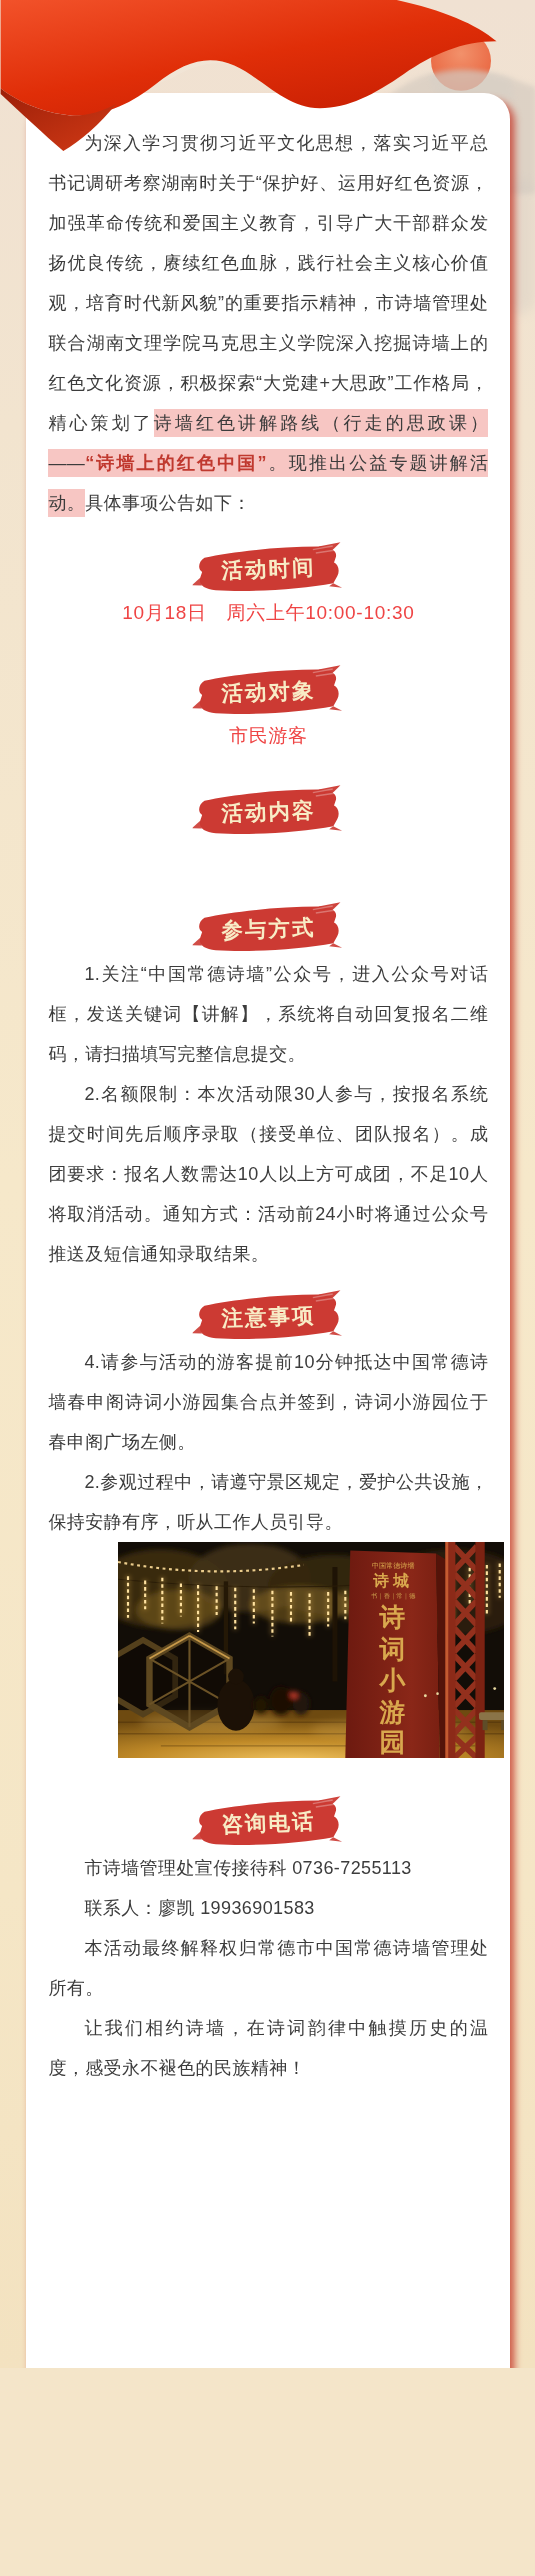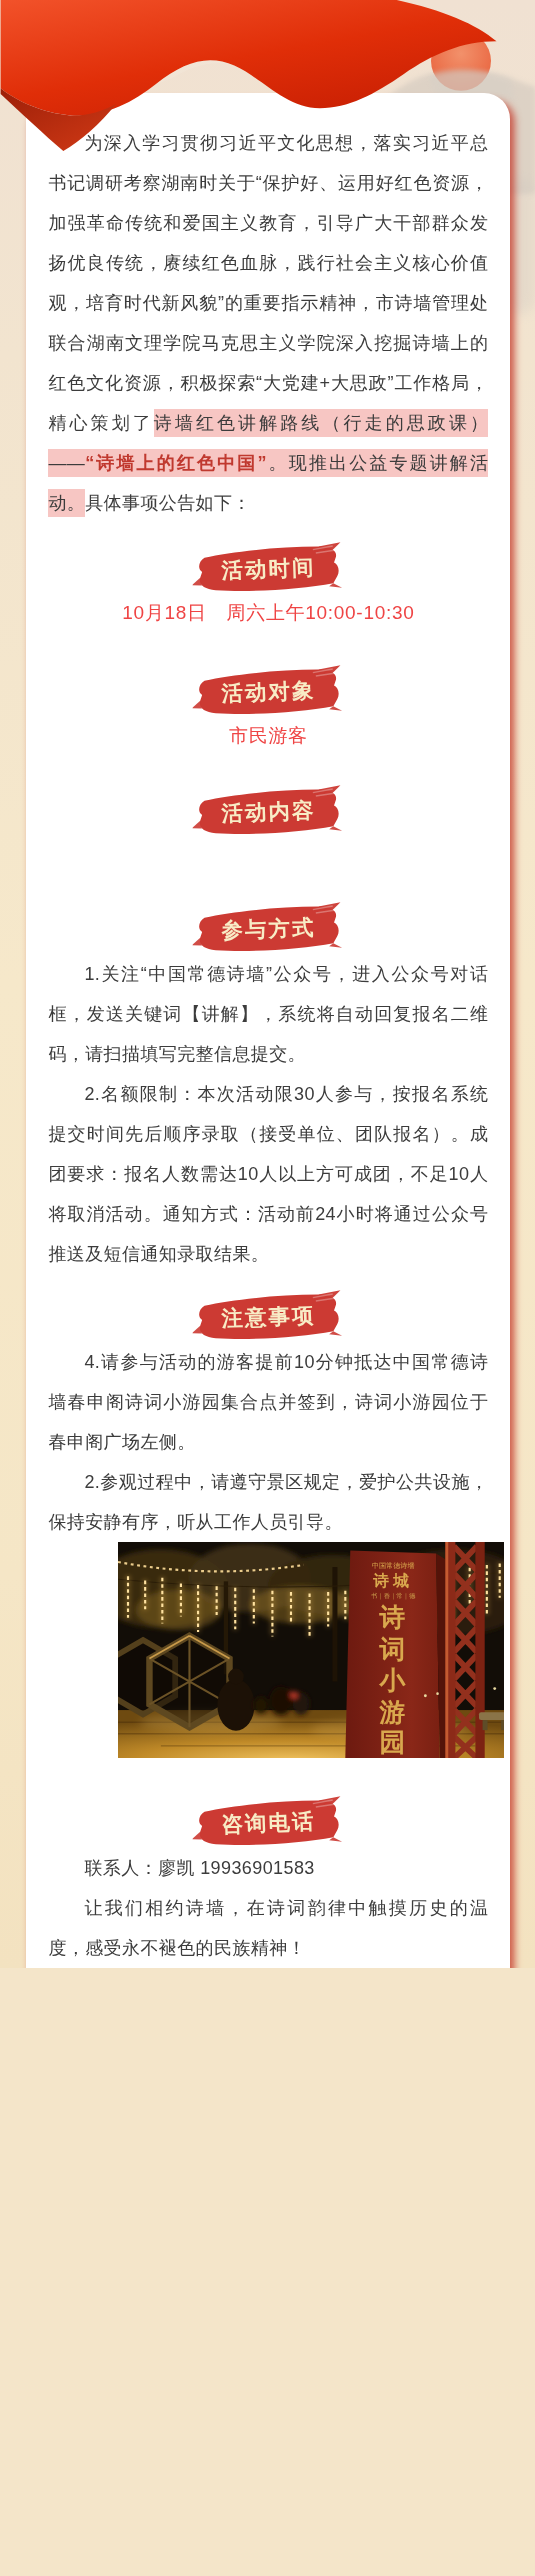--- a/index.html
+++ b/index.html
@@ -1,18 +1,18 @@
 <!DOCTYPE html>
 <html style="font-size:11.4px"><head>
 <meta charset="utf-8">
 <style>
   * { box-sizing: border-box; }
   html,body { margin:0; padding:0; background:#f4e5c9; }
   .page {
-    position:relative; width:535px; height:1968px; margin:0 auto; overflow:hidden;
+    position:relative; width:535px; height:2368px; margin:0 auto; overflow:hidden;
     background:linear-gradient(180deg,#f0e1d2 0%,#f2e4cf 18%,#f6e8ca 50%,#f5e6c6 80%,#f3e2c0 100%);
     font-family:"Liberation Sans", sans-serif;
   }
   .decor { position:absolute; top:0; left:336px; width:200px; height:336px; z-index:0; }
   .flag { position:absolute; top:0; left:0; width:500px; height:171px; z-index:2; pointer-events:none; }
   .card {
     position:absolute; top:93px; left:26.4px; width:484px; height:2353px; z-index:1;
     background:#ffffff; border-radius:26px; padding:30px 22px 35px; overflow:hidden;
     box-shadow:0 9.3px 7.9px -4.3px rgba(198,60,45,.9), 9.3px 2.9px 7.9px -4.3px rgba(198,60,45,.75);
   }
@@ -251,19 +251,20 @@
       <svg viewBox="0 0 210 70">
         <path d="M16,16 C55,9 120,4 176,6 C192,6 202,12 200,21 L197,29 C203,32 205,41 201,48 L195,58
                  C150,65 80,67 30,62 C14,60 6,53 9,44 L12,36 C5,31 8,20 16,16 Z" fill="#cc3a33"></path>
         <path d="M176,6 L207,1 L193,14 Z" fill="#cc3a33" opacity="0.95"></path>
         <path d="M9,44 L-3,54 L11,55 Z" fill="#cc3a33" opacity="0.9"></path>
         <path d="M195,58 L207,65 L189,62 Z" fill="#cc3a33" opacity="0.9"></path>
         <path d="M168,10 L196,6 M172,15 L198,12" stroke="rgba(255,255,255,0.3)" stroke-width="2" fill="none"></path>
         <text class="banner-label" x="105" y="45" text-anchor="middle" font-size="30" letter-spacing="3" fill="#f8ecc6">咨询电话</text>
       </svg>
     </div>
+    <p class="para">市诗墙管理处宣传接待科 0736-7255113</p>
     <p class="para">联系人：廖凯 19936901583</p>
+    <p class="para">本活动最终解释权归常德市中国常德诗墙管理处所有。</p>
     <p class="para">让我们相约诗墙，在诗词韵律中触摸历史的温度，感受永不褪色的民族精神！</p>
-    <p class="para">本活动最终解释权归常德市中国常德诗墙管理处所有。</p>
 
   </div>
 </div>
 
 
 </body></html>

